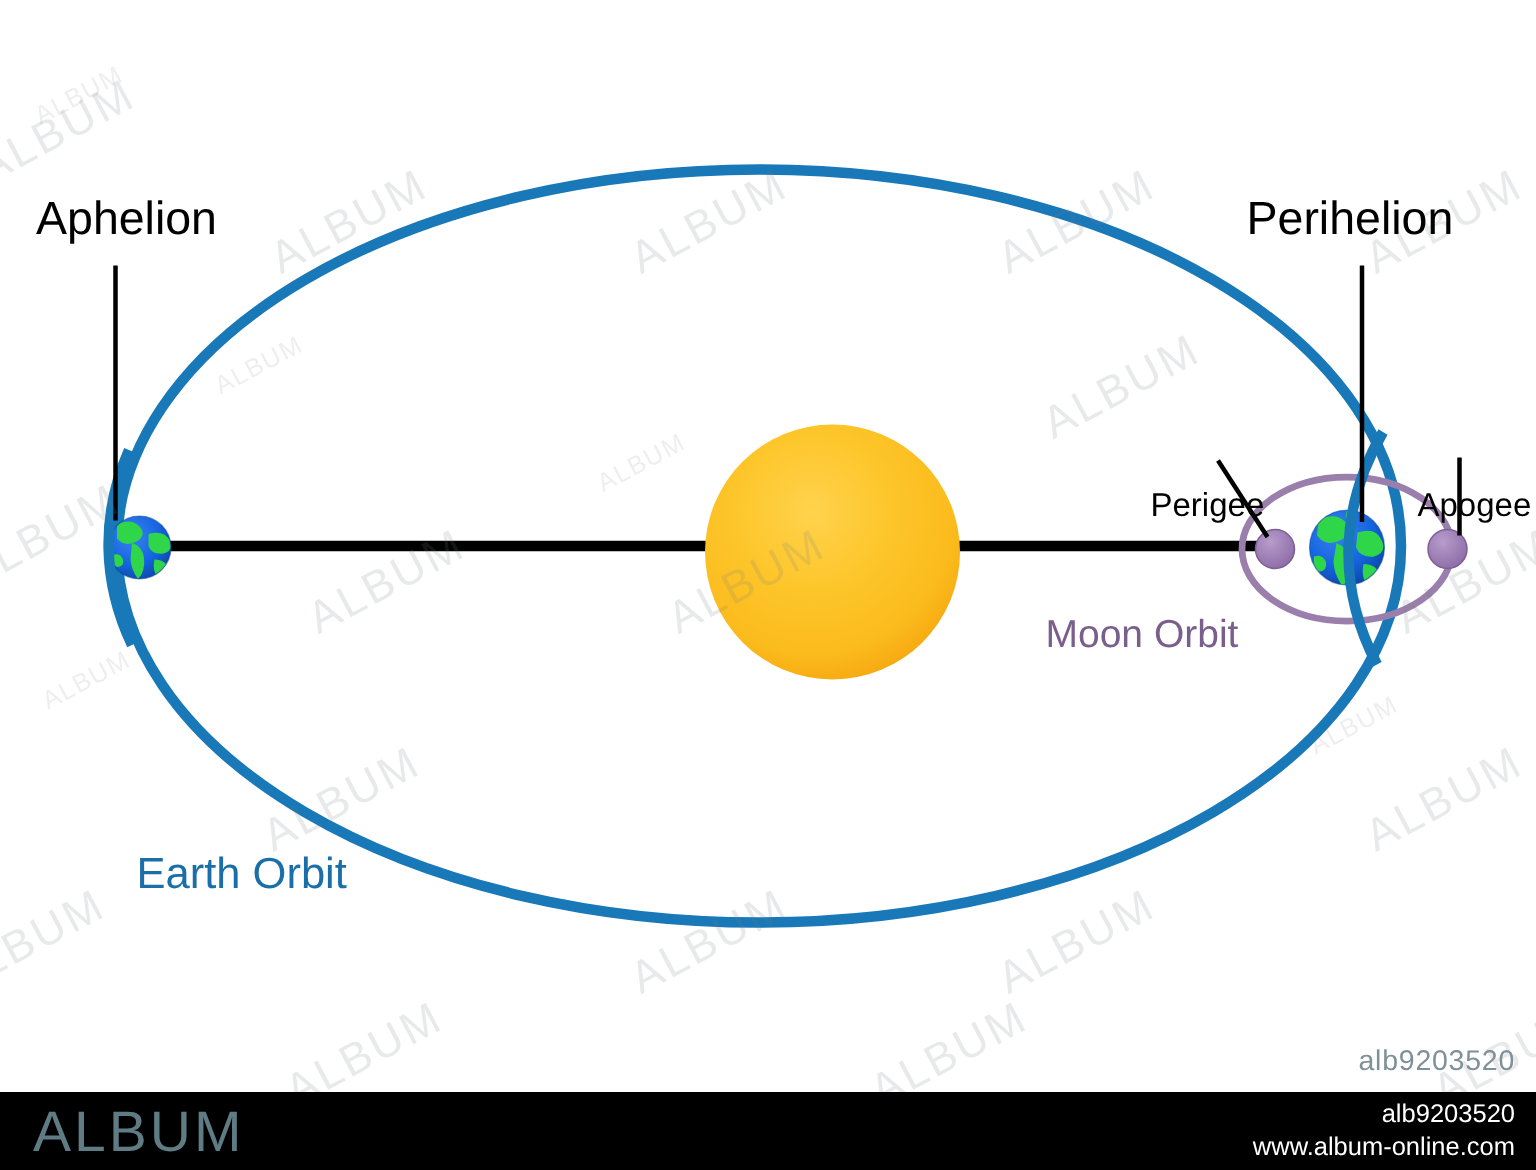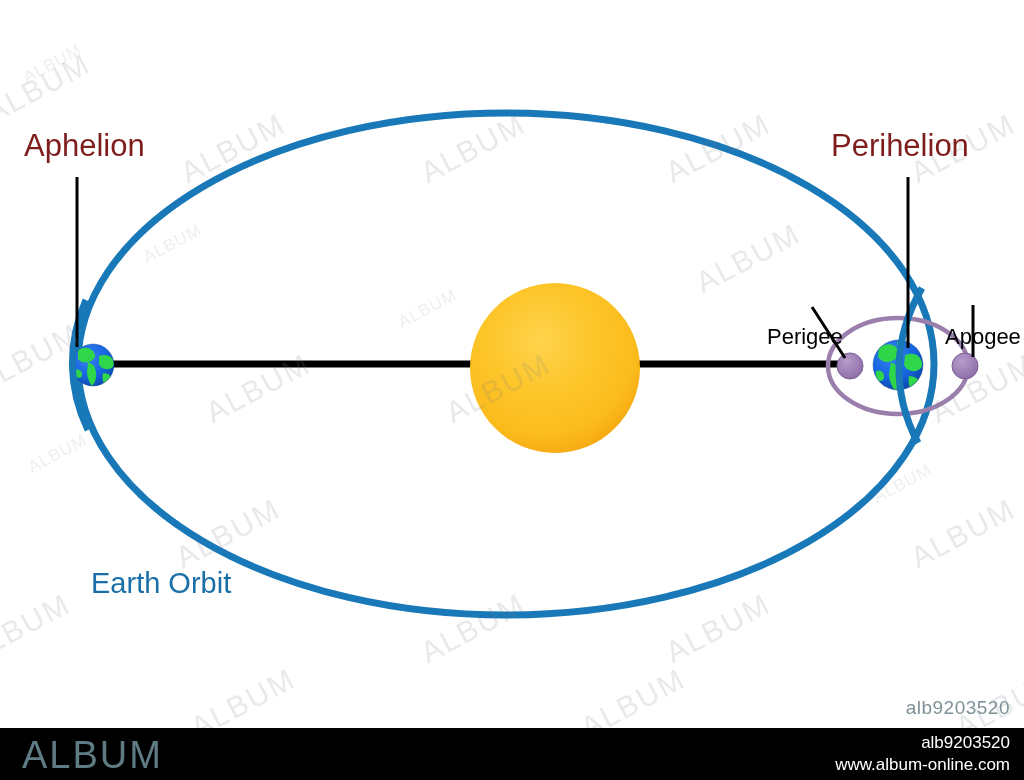--- a/index.html
+++ b/index.html
@@ -54,21 +54,21 @@
 
   
   .lbl {
     position: absolute;
     white-space: nowrap;
     z-index: 8;
     font-family: "Liberation Sans", sans-serif;
   }
   .lbl-major {
     font-size: 31px;
-    color: #7f1d1d;
+    color: #000000;
     font-weight: 400;
   }
   .lbl-minor {
     font-size: 22px;
     color: #000000;
     font-weight: 400;
     margin-top: 46px;
   }
   .lbl-orbit-earth {
     font-size: 29px;
@@ -233,20 +233,21 @@
   </div>
 
   <div class="lbl lbl-major" style="left:24px; top:128px;">Aphelion</div>
 
   <div class="lbl lbl-major" style="left:831px; top:128px;">Perihelion</div>
 
   <div class="lbl lbl-minor" style="left:767px; top:278px;">Perigee</div>
 
   <div class="lbl lbl-minor" style="left:945px; top:278px;">Apogee</div>
 
+  <div class="lbl lbl-orbit-moon" style="left:697px; top:407px;">Moon Orbit</div>
 
   <div class="lbl lbl-orbit-earth" style="left:47px; top:567px;">Earth Orbit</div>
 
   <div id="asset-id-top">alb9203520</div>
 
   <div id="footer-bar">
     <div id="footer-logo">ALBUM</div>
     <div id="footer-right">
       <span class="fid">alb9203520</span>
       <span class="furl">www.album-online.com</span>

